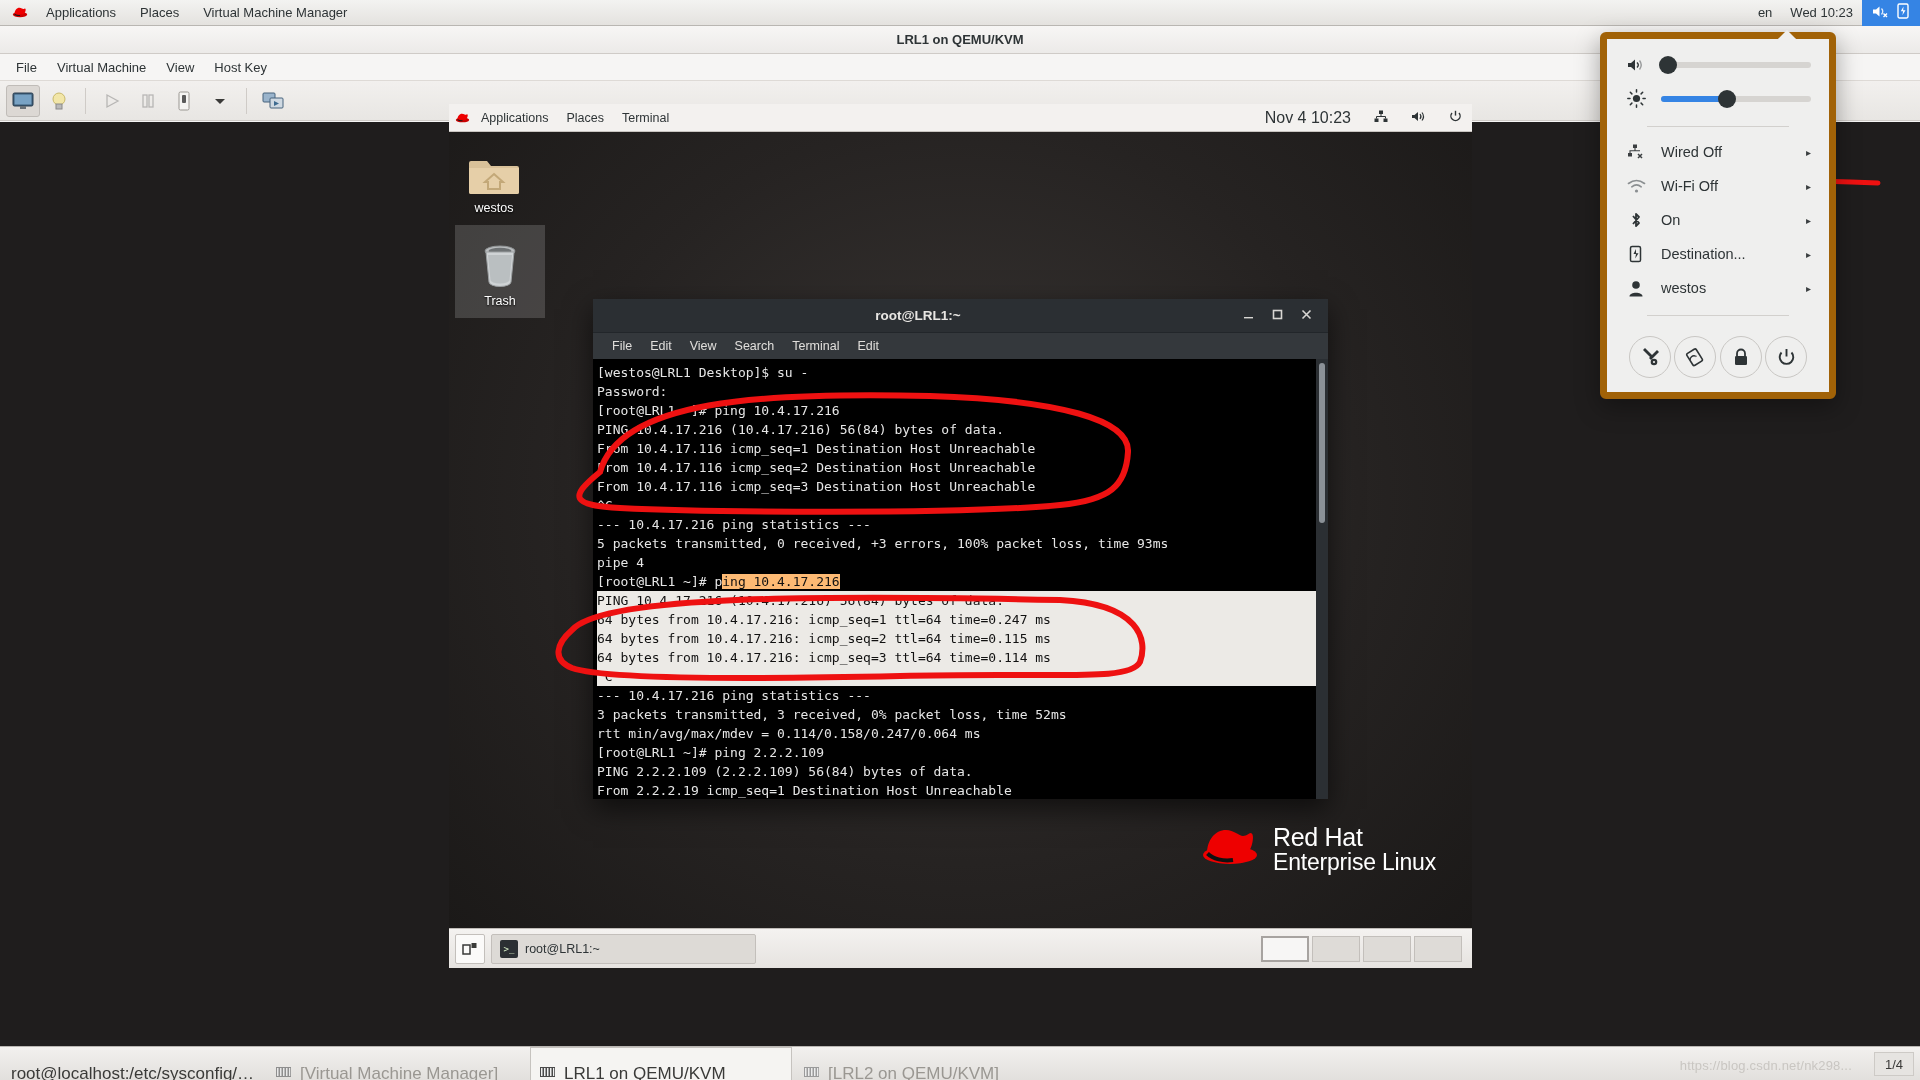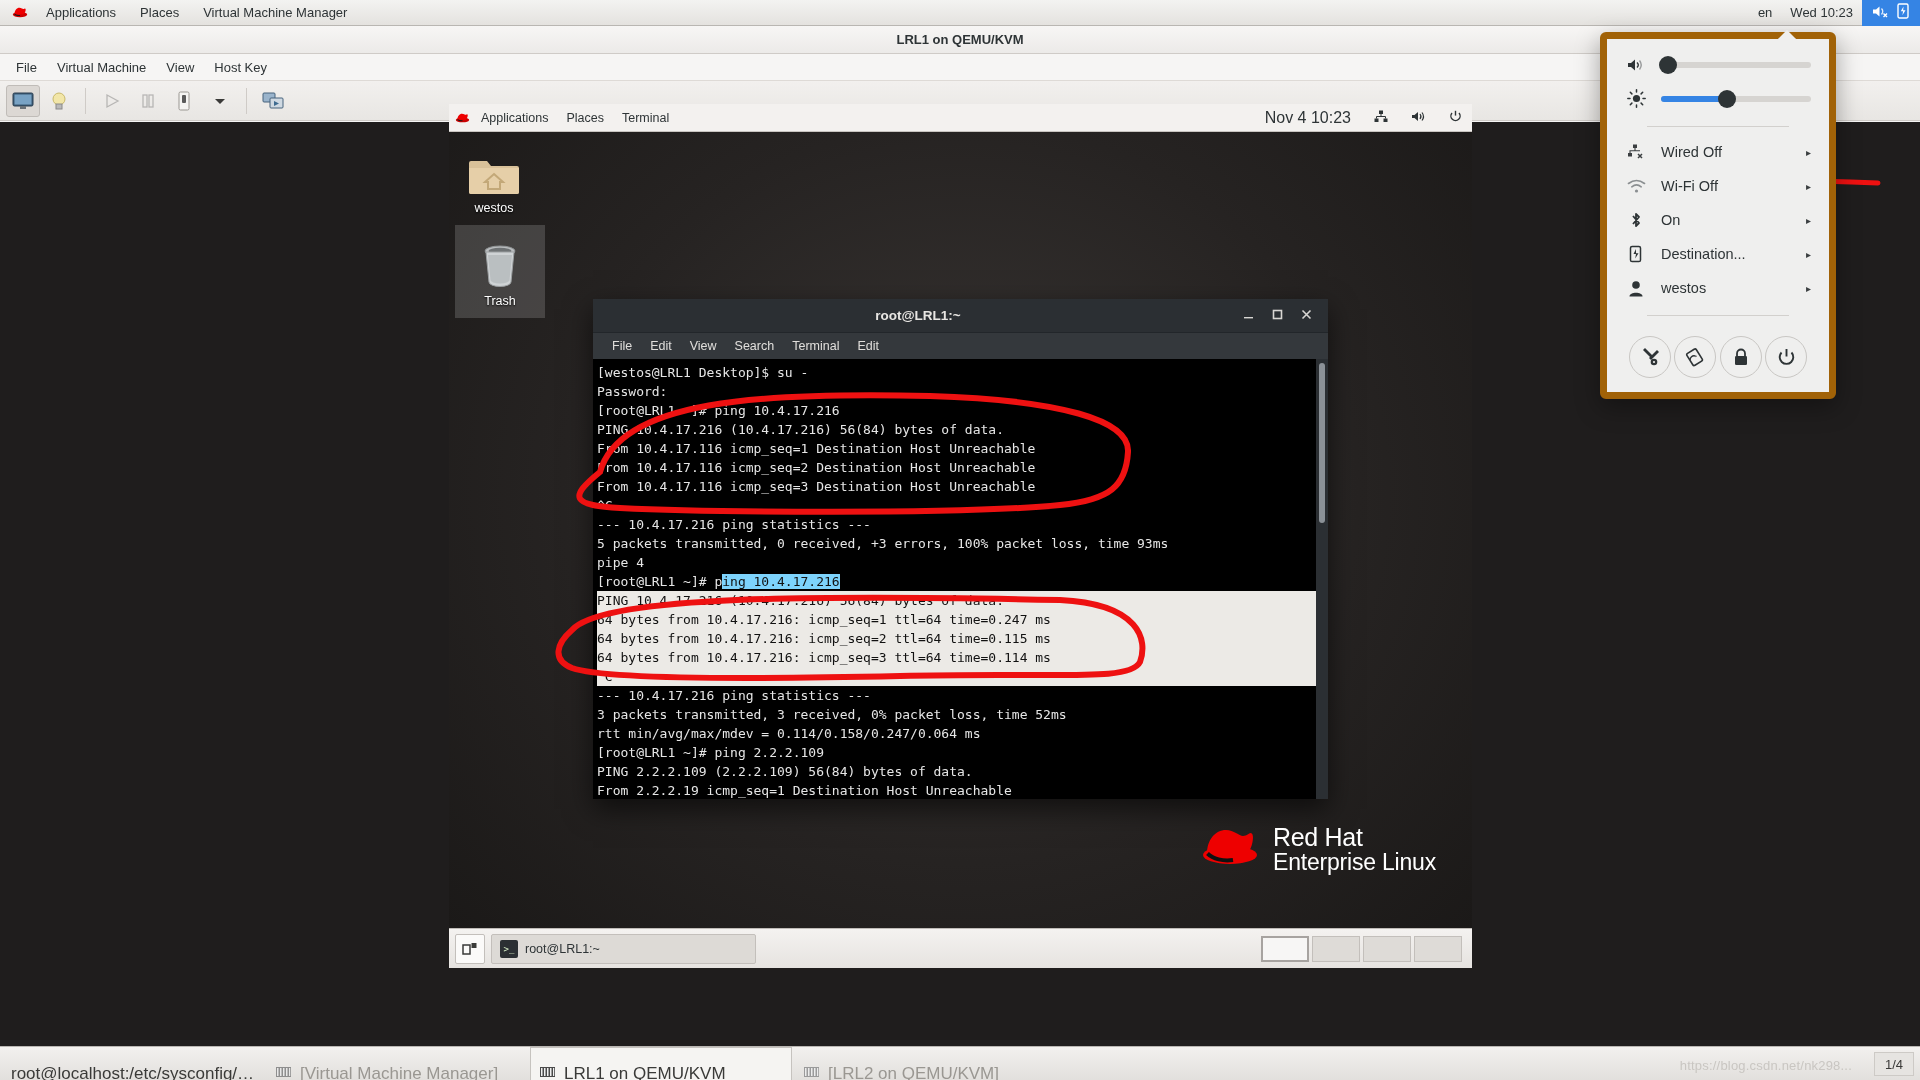--- a/index.html
+++ b/index.html
@@ -104,21 +104,21 @@
     background:#000; overflow:hidden;
   }
   .term-lines {
     position:absolute; left:0; top:0; right: 12px; bottom:0;
     font-family: "DejaVu Sans Mono", "Liberation Mono", monospace;
     font-size:13px; line-height:19px; color:#e6e6e6;
     padding: 4px 0 0 4px; white-space: pre;
   }
   .term-lines .ln { height: 19px; }
   .term-lines .ln.sel { background:#eceae6; color:#111; }
-  .term-lines .ln .selpart { background:#7dd3fc; color:#111; }
+  .term-lines .ln .selpart { background:#fdba74; color:#111; }
   .term-scroll {
     position:absolute; right:0; top:0; width:12px; bottom:0; background:#2b2f33;
   }
   .term-scroll .thumb {
     position:absolute; left:3px; width:6px; top:4px; height:160px;
     background:#8b9197; border-radius:3px;
   }
 
   
   .rhel-logo { position:absolute; right:36px; bottom:94px; display:flex; align-items:center; gap:12px; }

